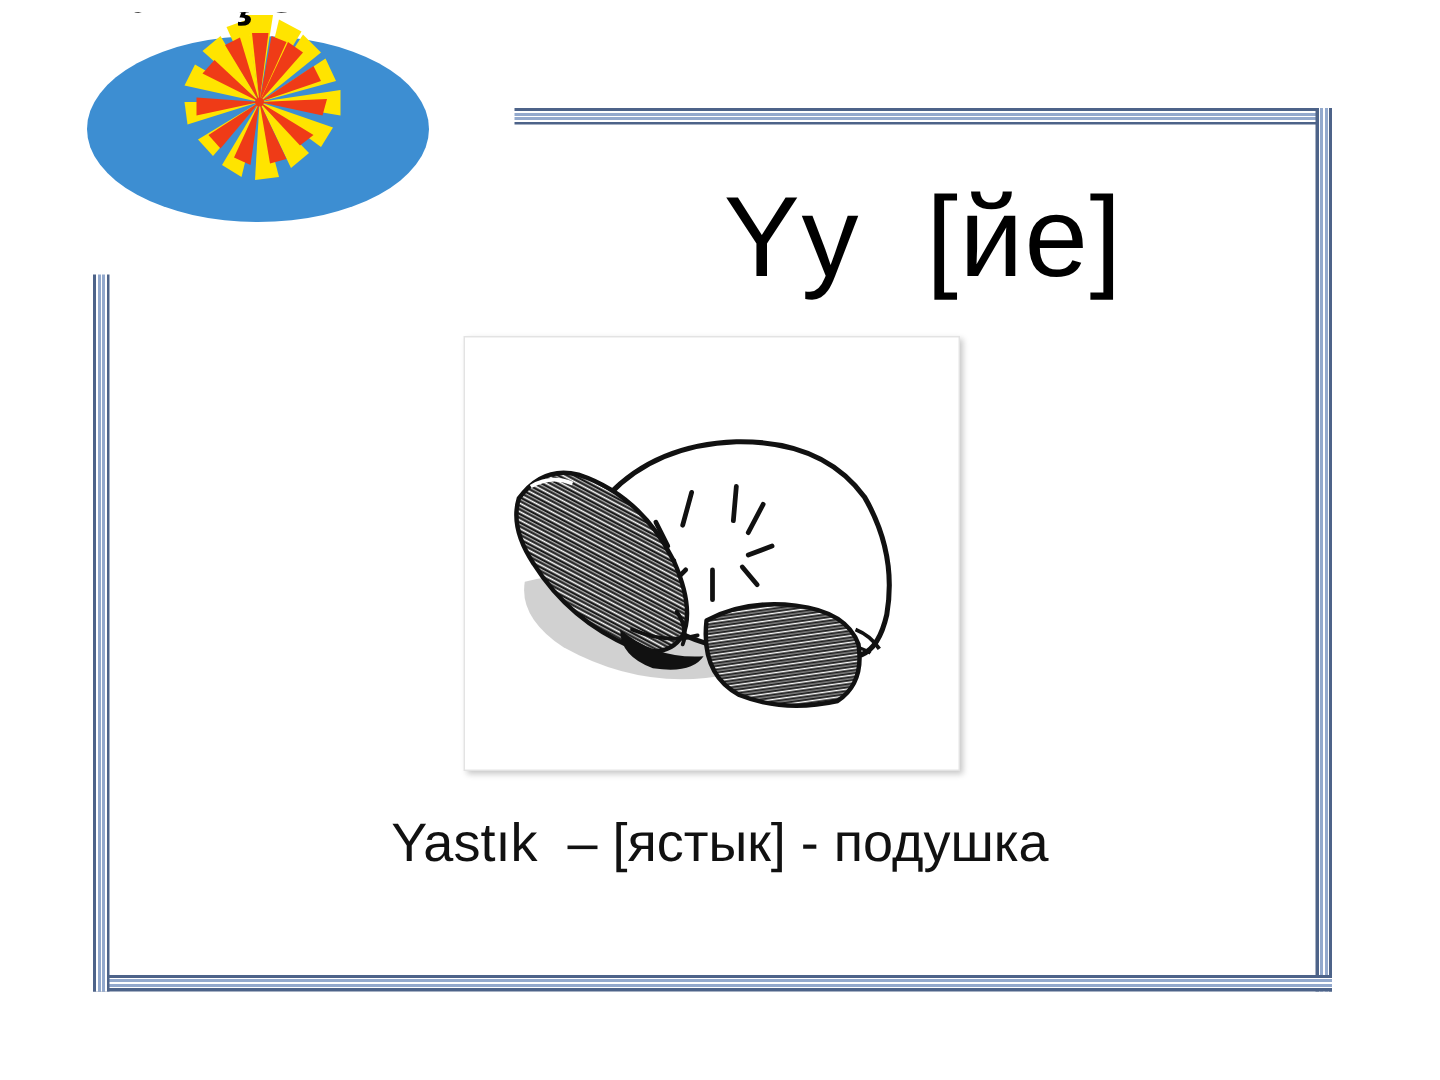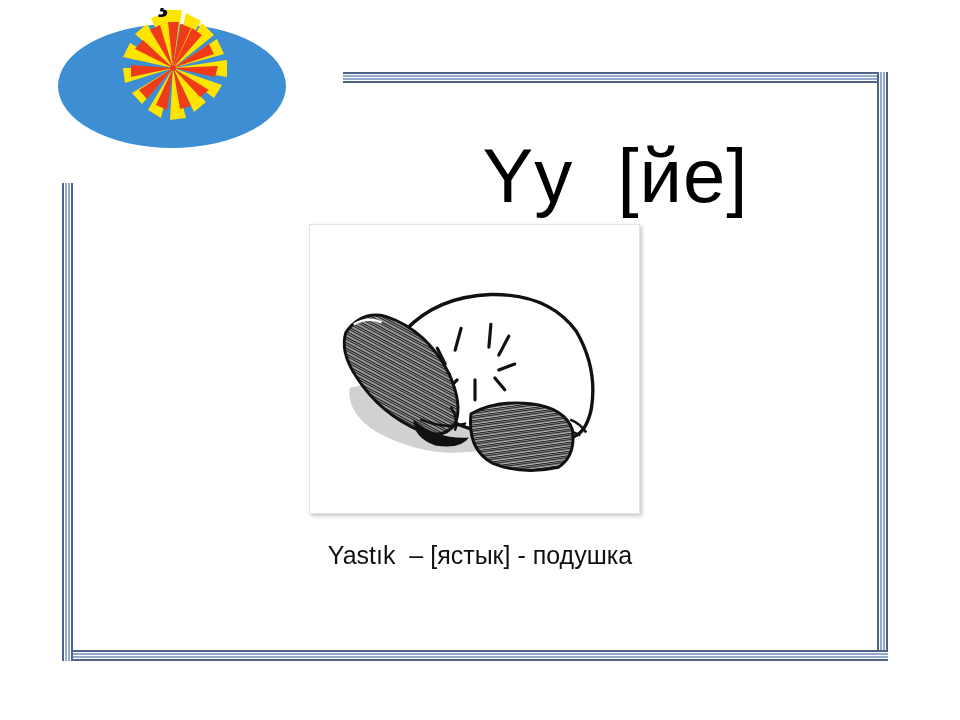--- a/index.html
+++ b/index.html
@@ -65,21 +65,21 @@
     top: 8px;
     width: 245px;
     height: 175px;
   }
   #logo svg { display: block; width: 245px; height: 175px; }
 
   
   #title {
     position: absolute;
     left: 343px;
-    top: 136px;
+    top: 119px;
     width: 545px;
     text-align: center;
     font-family: "Liberation Sans", sans-serif;
     font-size: 76px;
     line-height: 1.05;
     color: #000000;
     letter-spacing: 1px;
     white-space: pre;
   }
 
@@ -99,21 +99,21 @@
   #picture-box svg { display: block; width: 100%; height: 100%; }
 
   
   #caption {
     position: absolute;
     left: 150px;
     top: 541px;
     width: 660px;
     text-align: center;
     font-family: "Liberation Sans", sans-serif;
-    font-size: 25px;
+    font-size: 36px;
     color: #111111;
     white-space: pre;
   }
 </style>
 </head>
 <body>
 
 <div id="slide">
 
   <div class="frame-line band-h" id="frame-top"></div>

